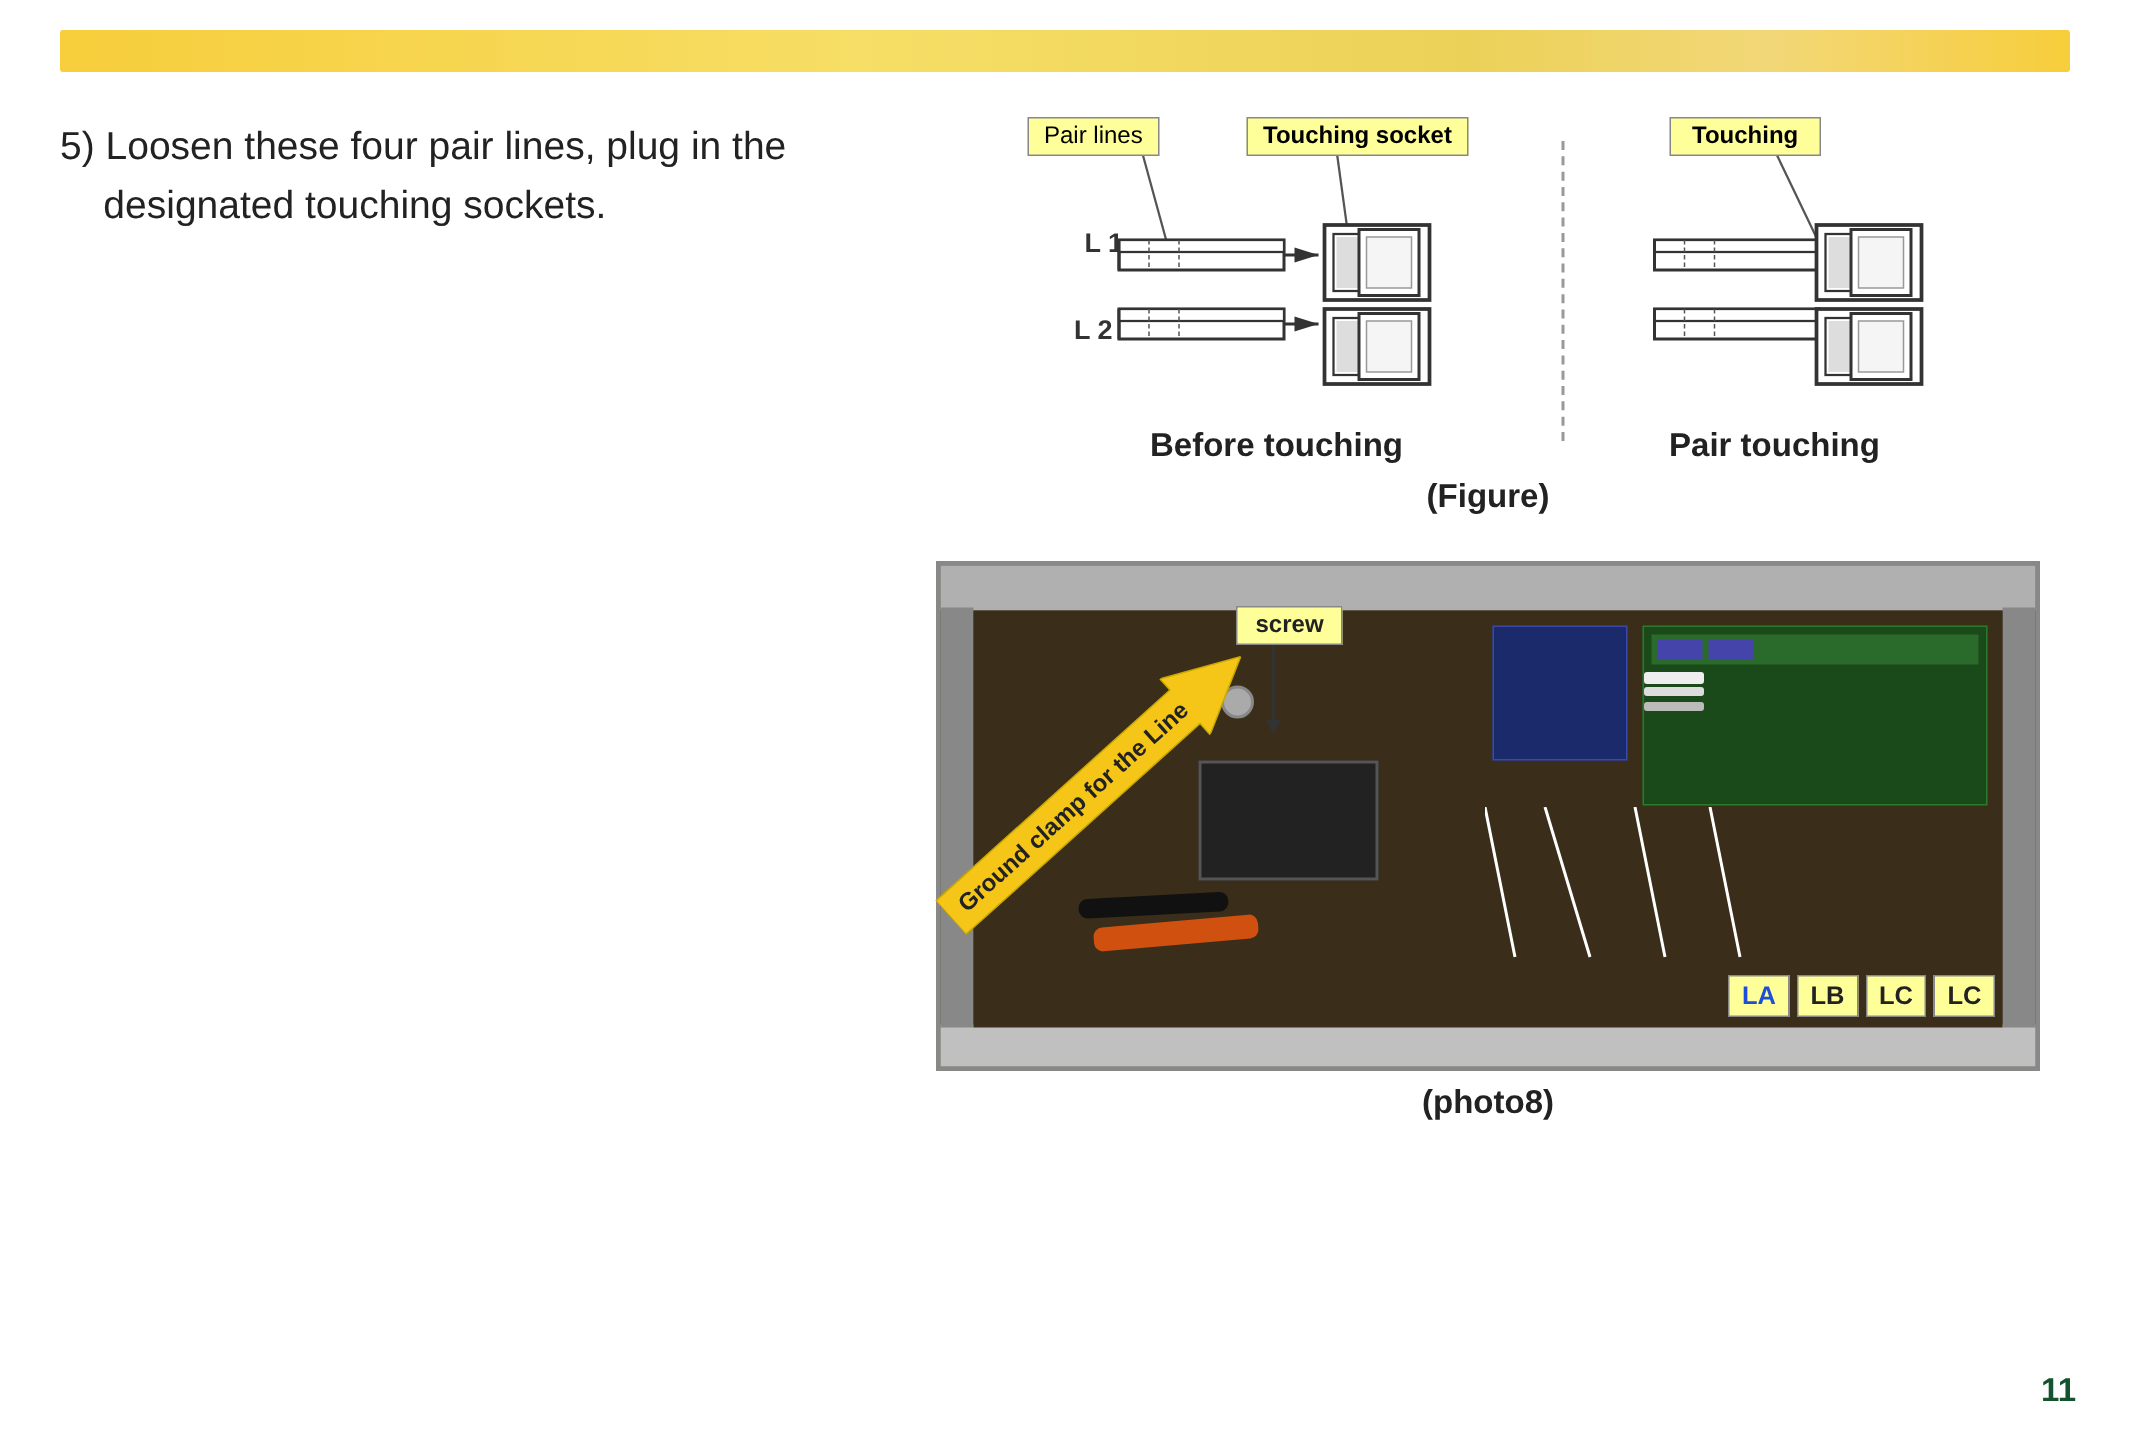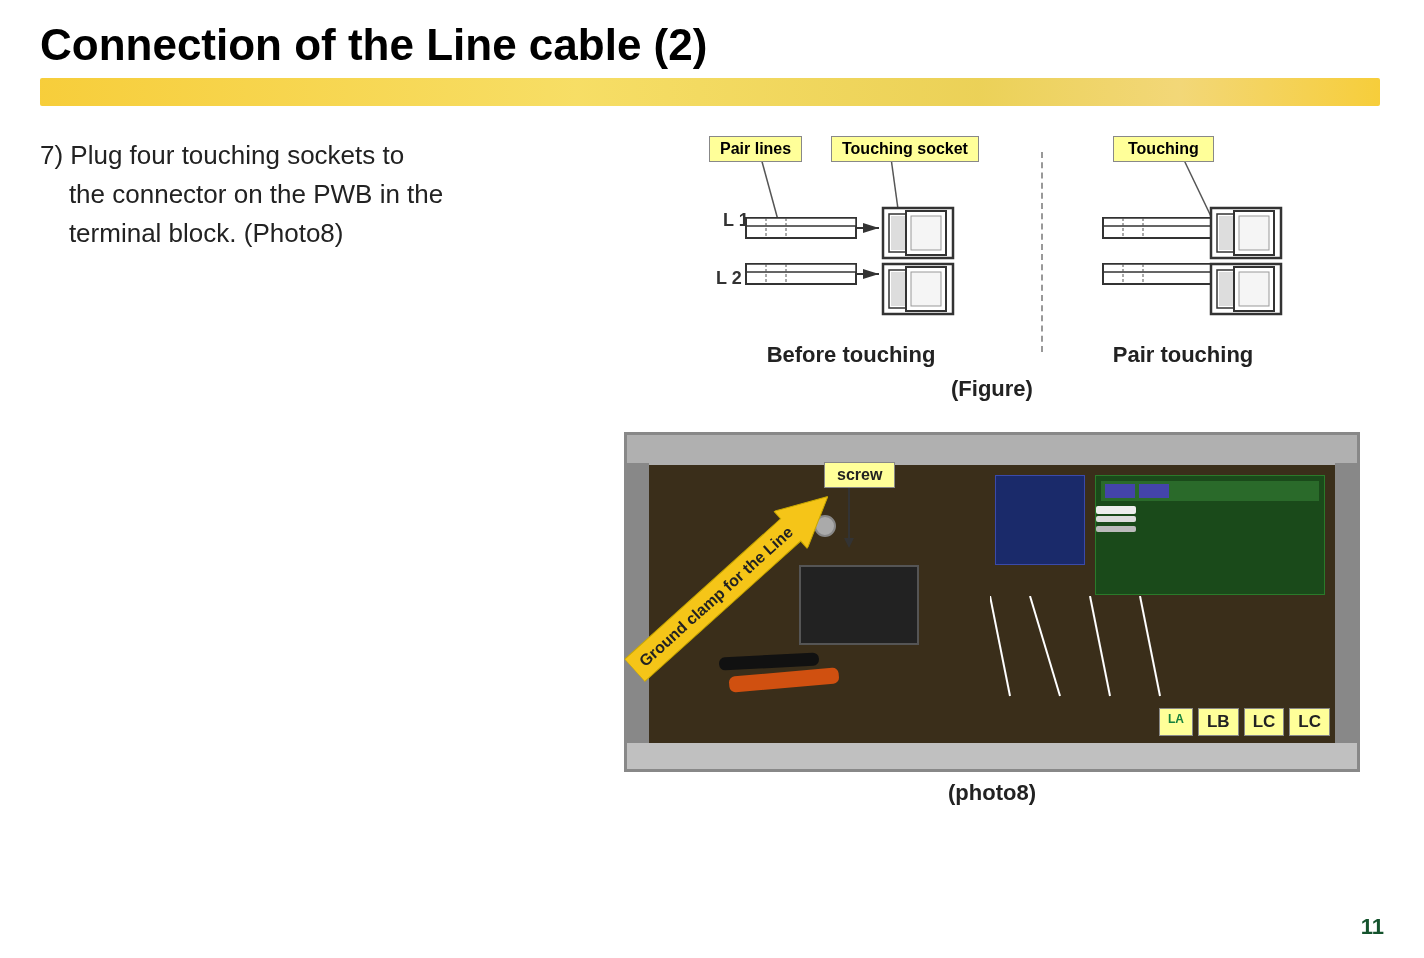--- a/index.html
+++ b/index.html
@@ -122,38 +122,37 @@
       font-weight: bold;
       color: #14532d;
     }
 
   </style>
 </head>
 <body>
 
 <div class="page">
 
-  <h1 class="title">Connection of the Line cable (2)</h1>
 
   <div class="highlight-bar"></div>
 
   <div class="content-area">
 
     <div class="left-text">
-      <p>7) Plug four touching sockets to<br>&nbsp;&nbsp;&nbsp;&nbsp;the connector on the PWB in the<br>&nbsp;&nbsp;&nbsp;&nbsp;terminal block. (Photo8)</p>
+      <p>5) Loosen these four pair lines, plug in the<br>&nbsp;&nbsp;&nbsp;&nbsp;designated touching sockets.</p>
     </div>
 
     <div class="right-diagrams">
 
       <div style="display:flex; flex-direction:row; align-items:flex-start; gap:0; margin-bottom:8px; position:relative;">
 
         <div class="before-section">
           <div style="position:relative; width:340px; height:200px;">
 
-            <div style="position:absolute; top:0; left:28px; background:#ffff99; border:1.5px solid #888; padding:3px 10px; font-size:16px; font-weight:bold; z-index:2;">
+            <div style="position:absolute; top:0; left:4px; background:#ffff99; border:1.5px solid #888; padding:3px 10px; font-size:16px; font-weight:normal; z-index:2;">
               <span>Pair lines</span>
             </div>
 
             <div style="position:absolute; top:0; left:150px; background:#ffff99; border:1.5px solid #888; padding:3px 10px; font-size:16px; font-weight:bold; z-index:2;">
               <span>Touching socket</span>
             </div>
 
             <svg width="340" height="200" style="position:absolute; top:0; left:0;">
 
               <line x1="80" y1="22" x2="100" y2="95" stroke="#555" stroke-width="1.5"></line>
@@ -292,21 +291,21 @@
 
           <div style="position:absolute; bottom:80px; left:30px; z-index:10; transform:rotate(-42deg); transform-origin:bottom left;">
             <svg width="260" height="50">
 
               <polygon points="0,10 210,10 210,0 260,25 210,50 210,40 0,40" fill="#f5c518" stroke="#c9a800" stroke-width="1"></polygon>
               <text x="10" y="30" font-size="16" font-weight="bold" fill="#222">Ground clamp for the Line</text>
             </svg>
           </div>
 
           <div style="position:absolute; bottom:36px; right:30px; display:flex; gap:5px; z-index:10;">
-            <div style="background:#ffff99; border:1.5px solid #888; padding:3px 8px; font-size:12px; font-weight:bold; color:#15803d;">LA</div>
+            <div style="background:#ffff99; border:1.5px solid #888; padding:3px 8px; font-size:17px; font-weight:bold; color:#1d4ed8;">LA</div>
             <div style="background:#ffff99; border:1.5px solid #888; padding:3px 8px; font-size:17px; font-weight:bold; color:#222;">LB</div>
             <div style="background:#ffff99; border:1.5px solid #888; padding:3px 8px; font-size:17px; font-weight:bold; color:#222;">LC</div>
             <div style="background:#ffff99; border:1.5px solid #888; padding:3px 8px; font-size:17px; font-weight:bold; color:#222;">LC</div>
           </div>
 
           <svg style="position:absolute; bottom:56px; right:30px; z-index:9;" width="340" height="120">
             <line x1="20" y1="100" x2="0" y2="0" stroke="#fff" stroke-width="2"></line>
             <line x1="70" y1="100" x2="40" y2="0" stroke="#fff" stroke-width="2"></line>
             <line x1="120" y1="100" x2="100" y2="0" stroke="#fff" stroke-width="2"></line>
             <line x1="170" y1="100" x2="150" y2="0" stroke="#fff" stroke-width="2"></line>

